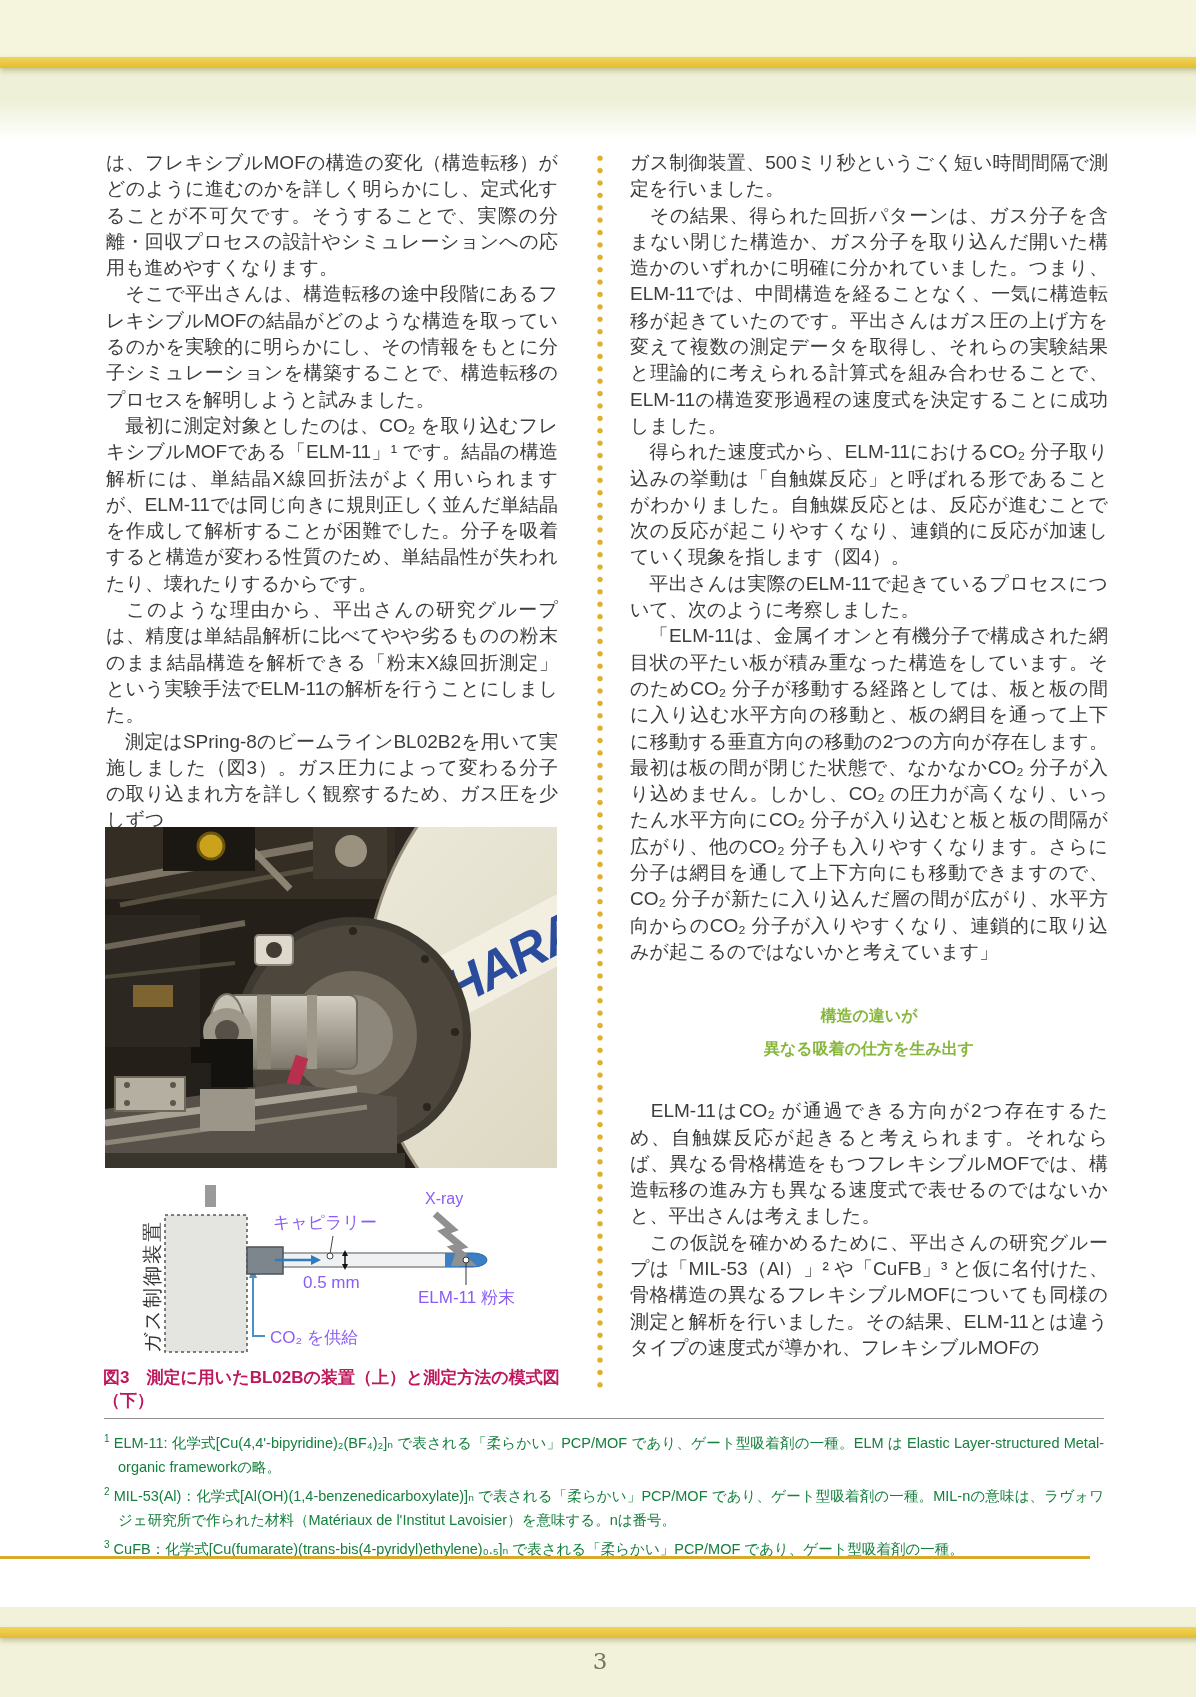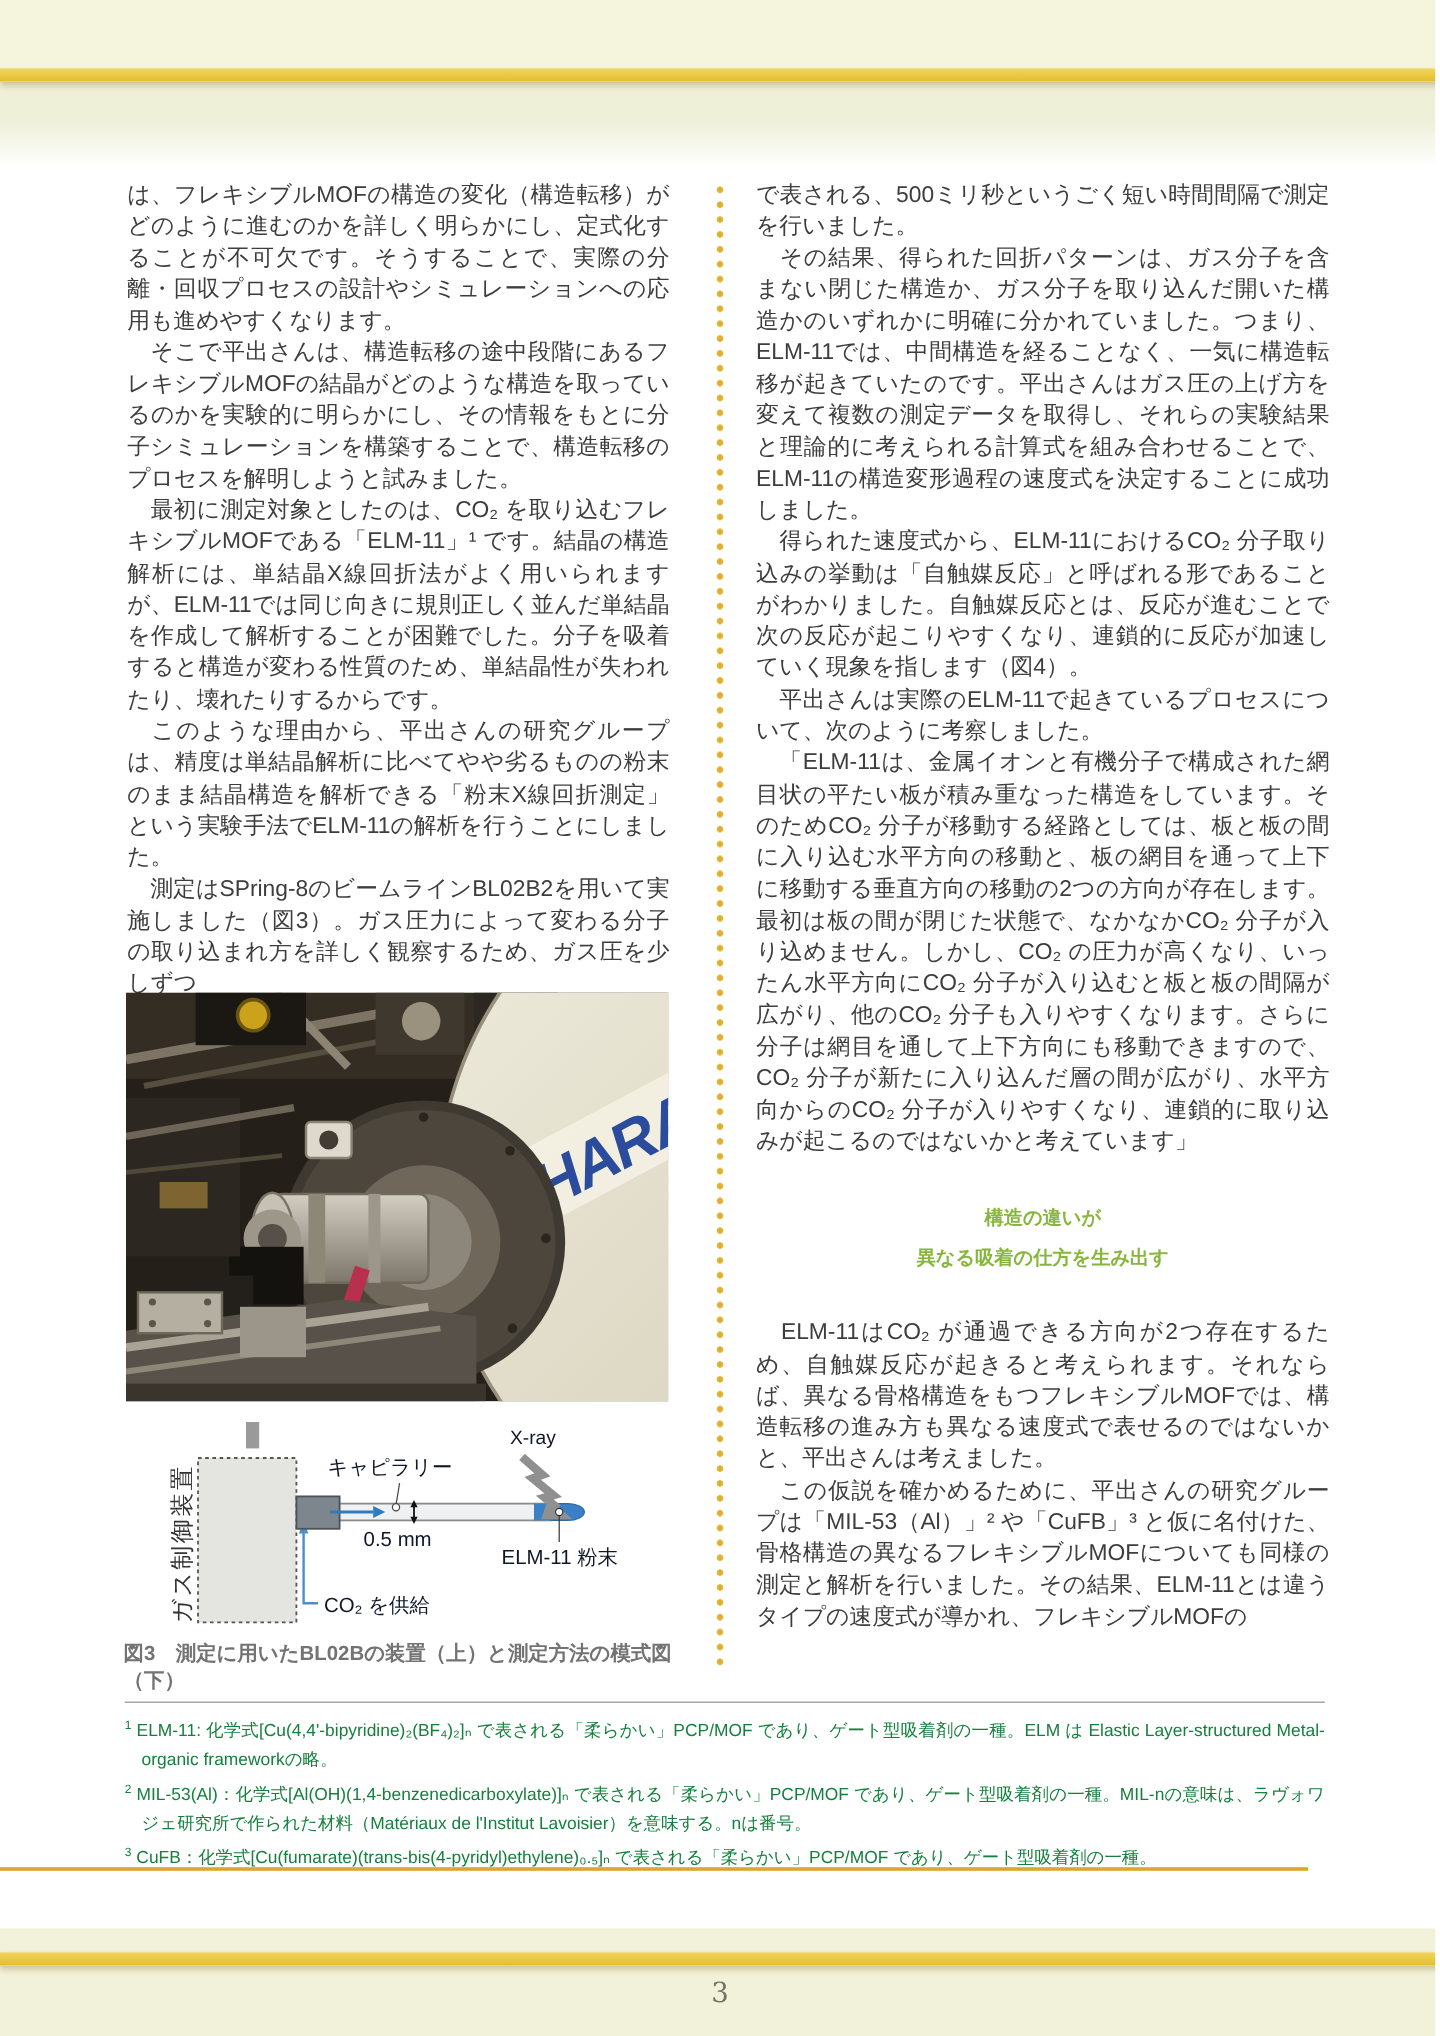--- a/index.html
+++ b/index.html
@@ -25,26 +25,26 @@
   .col-right{left:630px;width:478px;}
   .divider-dots{position:absolute;left:596px;top:152px;width:8px;height:1240px;
       background-image:radial-gradient(circle,#e0b02c 2.4px,rgba(224,176,44,0) 3px);
       background-size:8px 12.4px;background-repeat:repeat-y;background-position:center top;}
   .green-heading{font-weight:bold;color:#86b73c;font-size:16px;line-height:33px;
       text-align:center;margin:34px 0 33px 0;}
   
   .photo{position:absolute;left:105px;top:827px;width:452px;height:341px;overflow:hidden;}
   .schematic{position:absolute;left:105px;top:1178px;width:452px;height:182px;}
   .schematic svg{position:absolute;left:0;top:0;}
-  .slabel{position:absolute;font-size:17px;color:#0f172a;white-space:nowrap;}
+  .slabel{position:absolute;font-size:17px;color:#8b5cf6;white-space:nowrap;}
   .slabel-xray{font-size:16px;}
   .slabel-gas{left:-43px;top:95px;transform:rotate(-90deg);font-size:20px;letter-spacing:2px;
       color:#333;width:180px;text-align:center;}
   .caption{position:absolute;left:103px;top:1366px;width:470px;font-size:17px;
-      font-weight:bold;color:#737373;margin:0;}
+      font-weight:bold;color:#be185d;margin:0;}
   
   .footnotes{position:absolute;left:104px;top:1418px;width:1000px;border-top:1.5px solid #8f8f8f;
       padding-top:8px;font-size:14.5px;line-height:24.5px;color:#15803d;text-align:justify;}
   .footnotes p{margin:0;padding-left:14px;text-indent:-14px;}
   .footnotes sup{font-size:10px;}
 </style>
 </head>
 <body>
 
 <div class="page">
@@ -57,21 +57,21 @@
 
   <div class="col col-left">
     <p>は、フレキシブルMOFの構造の変化（構造転移）がどのように進むのかを詳しく明らかにし、定式化することが不可欠です。そうすることで、実際の分離・回収プロセスの設計やシミュレーションへの応用も進めやすくなります。</p>
     <p>　そこで平出さんは、構造転移の途中段階にあるフレキシブルMOFの結晶がどのような構造を取っているのかを実験的に明らかにし、その情報をもとに分子シミュレーションを構築することで、構造転移のプロセスを解明しようと試みました。</p>
     <p>　最初に測定対象としたのは、CO₂ を取り込むフレキシブルMOFである「ELM-11」¹ です。結晶の構造解析には、単結晶X線回折法がよく用いられますが、ELM-11では同じ向きに規則正しく並んだ単結晶を作成して解析することが困難でした。分子を吸着すると構造が変わる性質のため、単結晶性が失われたり、壊れたりするからです。</p>
     <p>　このような理由から、平出さんの研究グループは、精度は単結晶解析に比べてやや劣るものの粉末のまま結晶構造を解析できる「粉末X線回折測定」という実験手法でELM-11の解析を行うことにしました。</p>
     <p>　測定はSPring-8のビームラインBL02B2を用いて実施しました（図3）。ガス圧力によって変わる分子の取り込まれ方を詳しく観察するため、ガス圧を少しずつ</p>
   </div>
 
   <div class="col col-right">
-    <p>で表される、500ミリ秒というごく短い時間間隔で測定を行いました。</p>
+    <p>ガス制御装置、500ミリ秒というごく短い時間間隔で測定を行いました。</p>
     <p>　その結果、得られた回折パターンは、ガス分子を含まない閉じた構造か、ガス分子を取り込んだ開いた構造かのいずれかに明確に分かれていました。つまり、ELM-11では、中間構造を経ることなく、一気に構造転移が起きていたのです。平出さんはガス圧の上げ方を変えて複数の測定データを取得し、それらの実験結果と理論的に考えられる計算式を組み合わせることで、ELM-11の構造変形過程の速度式を決定することに成功しました。</p>
     <p>　得られた速度式から、ELM-11におけるCO₂ 分子取り込みの挙動は「自触媒反応」と呼ばれる形であることがわかりました。自触媒反応とは、反応が進むことで次の反応が起こりやすくなり、連鎖的に反応が加速していく現象を指します（図4）。</p>
     <p>　平出さんは実際のELM-11で起きているプロセスについて、次のように考察しました。</p>
     <p>　「ELM-11は、金属イオンと有機分子で構成された網目状の平たい板が積み重なった構造をしています。そのためCO₂ 分子が移動する経路としては、板と板の間に入り込む水平方向の移動と、板の網目を通って上下に移動する垂直方向の移動の2つの方向が存在します。最初は板の間が閉じた状態で、なかなかCO₂ 分子が入り込めません。しかし、CO₂ の圧力が高くなり、いったん水平方向にCO₂ 分子が入り込むと板と板の間隔が広がり、他のCO₂ 分子も入りやすくなります。さらに分子は網目を通して上下方向にも移動できますので、CO₂ 分子が新たに入り込んだ層の間が広がり、水平方向からのCO₂ 分子が入りやすくなり、連鎖的に取り込みが起こるのではないかと考えています」</p>
     <div class="green-heading">
       <div>構造の違いが</div>
       <div>異なる吸着の仕方を生み出す</div>
     </div>
     <p>　ELM-11はCO₂ が通過できる方向が2つ存在するため、自触媒反応が起きると考えられます。それならば、異なる骨格構造をもつフレキシブルMOFでは、構造転移の進み方も異なる速度式で表せるのではないかと、平出さんは考えました。</p>
     <p>　この仮説を確かめるために、平出さんの研究グループは「MIL-53（Al）」² や「CuFB」³ と仮に名付けた、骨格構造の異なるフレキシブルMOFについても同様の測定と解析を行いました。その結果、ELM-11とは違うタイプの速度式が導かれ、フレキシブルMOFの</p>

